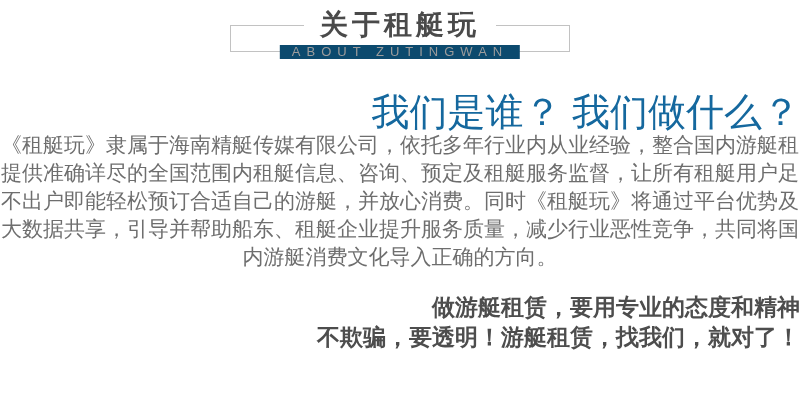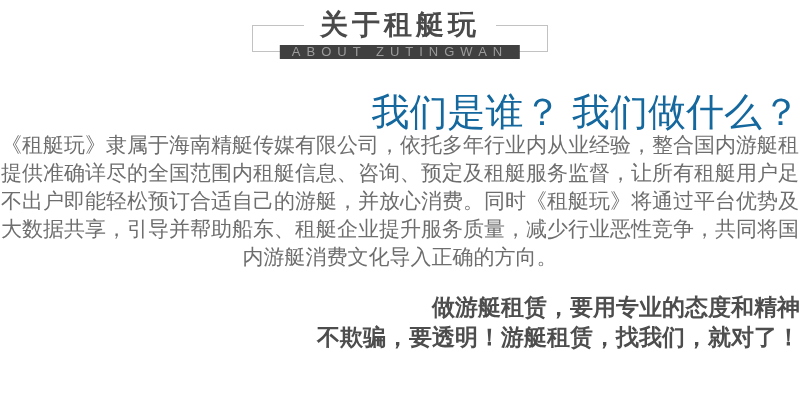--- a/index.html
+++ b/index.html
@@ -16,21 +16,21 @@
   .page {
     width: 800px;
     height: 416px;
     position: relative;
     background: #ffffff;
   }
 
   
   .header-frame {
     position: relative;
-    width: 296px;
+    width: 340px;
     height: 27px;
     margin: 25px auto 0 auto;
     border: 1px solid #c2c2c2;
     box-sizing: border-box;
   }
   .header-title {
     position: absolute;
     left: 50%;
     top: -16px;
     transform: translateX(-50%);
@@ -42,21 +42,21 @@
     color: #4a4a4a;
     letter-spacing: 4px;
     white-space: nowrap;
     font-family: "Liberation Serif", "DejaVu Serif", serif;
   }
   .header-sub {
     position: absolute;
     left: 50%;
     bottom: -8px;
     transform: translateX(-50%);
-    background: #404040;
+    background: #0c4a6e;
     padding: 0 12px;
     font-size: 13px;
     line-height: 1.1;
     color: #9c9c9c;
     letter-spacing: 6px;
     white-space: nowrap;
   }
 
   
   .question-heading {

